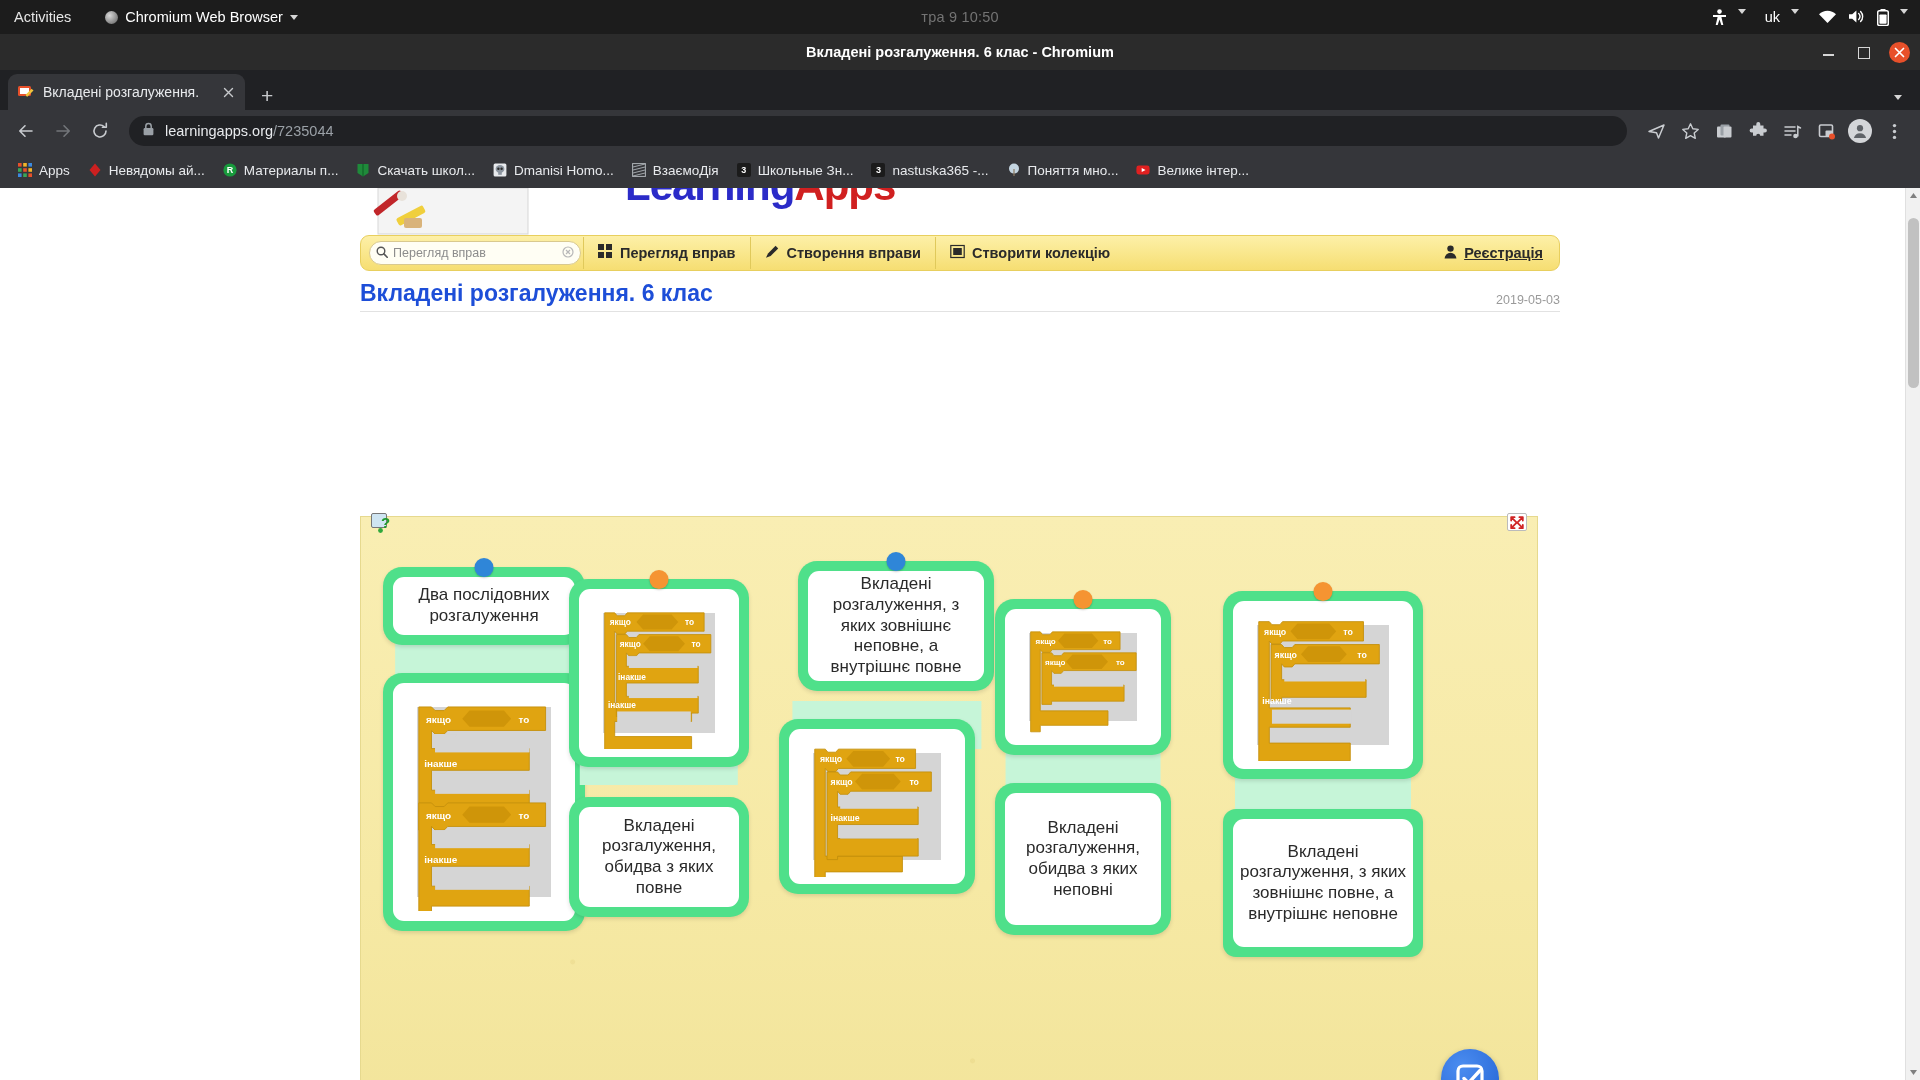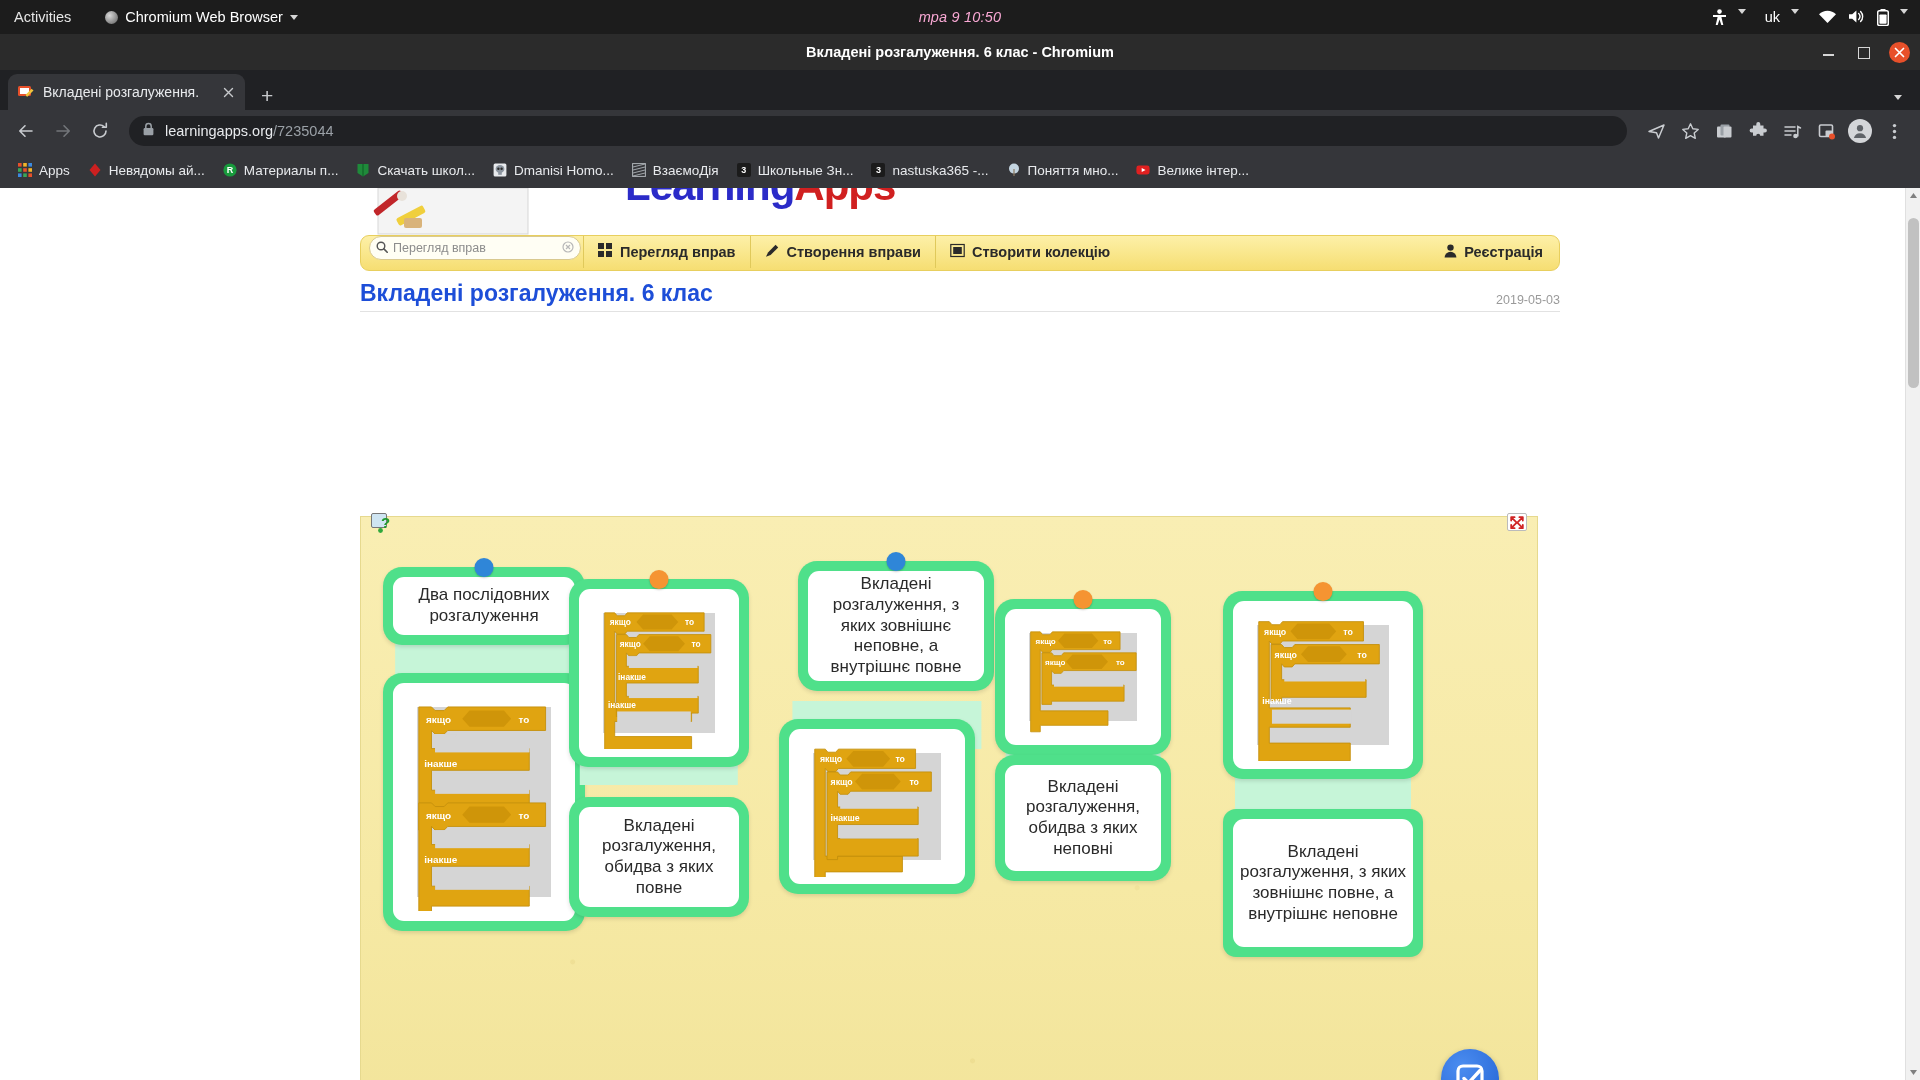--- a/index.html
+++ b/index.html
@@ -24,21 +24,21 @@
     background: radial-gradient(circle at 35% 35%, #d8d8d8 0%, #8d8d8d 60%, #5a5a5a 100%);
     display: inline-block;
   }
   .caret-down {
     width: 0; height: 0; border-left: 4.5px solid transparent;
     border-right: 4.5px solid transparent; border-top: 5px solid #d6d6d6;
     display: inline-block;
   }
   .gnome-clock {
     position: absolute; left: 50%; transform: translateX(-50%);
-    color: #f9a8d4; font-size: 14.5px; letter-spacing: .2px; font-style: italic;
+    color: #737373; font-size: 14.5px; letter-spacing: .2px;
   }
   .gnome-tray {
     position: absolute; right: 12px; display: flex; align-items: flex-start; gap: 11px;
   }
   .tray-ico { display: flex; align-items: center; }
 
   
   .chrome-win {
     position: absolute; top: 34px; left: 0; width: 1920px; height: 1046px;
     background: #202124;
@@ -125,38 +125,38 @@
   }
   .logo-text .b { color: #2b2bc8; }
   .logo-text .r { color: #d02020; }
   .logo-pencils { position: absolute; left: 8px; top: -4px; }
 
   
   .la-nav {
     position: absolute; top: 47px; left: 360px; width: 1200px; height: 36px;
     background: linear-gradient(#fdf0a8, #f6de72);
     border: 1px solid #e8cf5e; border-radius: 9px;
-    display: flex; padding: 0 4px;
+    display: flex; align-items: center; padding: 16px 4px;
   }
   .la-search {
     width: 212px; height: 24px; background: #fffef4; border: 1px solid #d9c98f;
     border-radius: 12px; display: flex; align-items: center; padding: 0 6px; gap: 5px;
     margin-left: 4px;
   }
   .la-search input {
     border: 0; outline: 0; background: transparent; flex: 1 1 auto;
     font-size: 12.5px; color: #444; font-family: "Liberation Sans", sans-serif;
   }
   .la-search input::placeholder { color: #8c8c8c; }
   .la-nav-sep { width: 1px; height: 32px; background: #e0c95b; margin: 0 2px; }
   .la-nav-item {
     display: flex; align-items: center; gap: 7px; padding: 0 12px; height: 32px;
     color: #2a2a2a; font-size: 14.5px; font-weight: bold;
   }
-  .la-nav-right { margin-left: auto; }
+  .la-nav-right { margin-left: auto; text-decoration: underline; }
 
   
   .la-title-row {
     position: absolute; top: 92px; left: 360px; width: 1200px; height: 32px;
     display: flex; align-items: flex-end; justify-content: space-between;
     border-bottom: 1px solid #e2e2e2; padding-bottom: 4px;
   }
   .la-title { font-size: 23px; font-weight: bold; color: #1d4ed8; }
   .la-date { font-size: 12.5px; color: #9a9a9a; }
 
@@ -718,21 +718,21 @@
                   <polygon points="54,32 90,32 98,41 90,50 54,50 46,41" fill="#cf9509"></polygon>
                   <rect x="31" y="58" width="86" height="14" fill="#d5d5d5"></rect>
                   <text x="8" y="19" font-size="10" font-weight="bold" fill="#fff" font-family="Liberation Sans">якщо</text>
                   <text x="92" y="19" font-size="10" font-weight="bold" fill="#fff" font-family="Liberation Sans">то</text>
                   <text x="20" y="45" font-size="10" font-weight="bold" fill="#fff" font-family="Liberation Sans">якщо</text>
                   <text x="108" y="45" font-size="10" font-weight="bold" fill="#fff" font-family="Liberation Sans">то</text>
                 </svg>
               </div>
             </div>
           </div>
-          <div class="card" style="width:176px; height:126px; ">
+          <div class="card" style="width:176px; height:152px; margin-top:28px;">
             <div class="card-inner">
               <div class="card-text">Вкладені розгалуження, обидва з яких неповні</div>
             </div>
           </div>
         </div>
 
         <div class="pair" style="left:862px; top:74px;">
           <div class="connector" style="top:176px; height:48px;"></div>
           <div class="card" style="width:200px; height:188px;">
             <div class="dot orange"></div>

